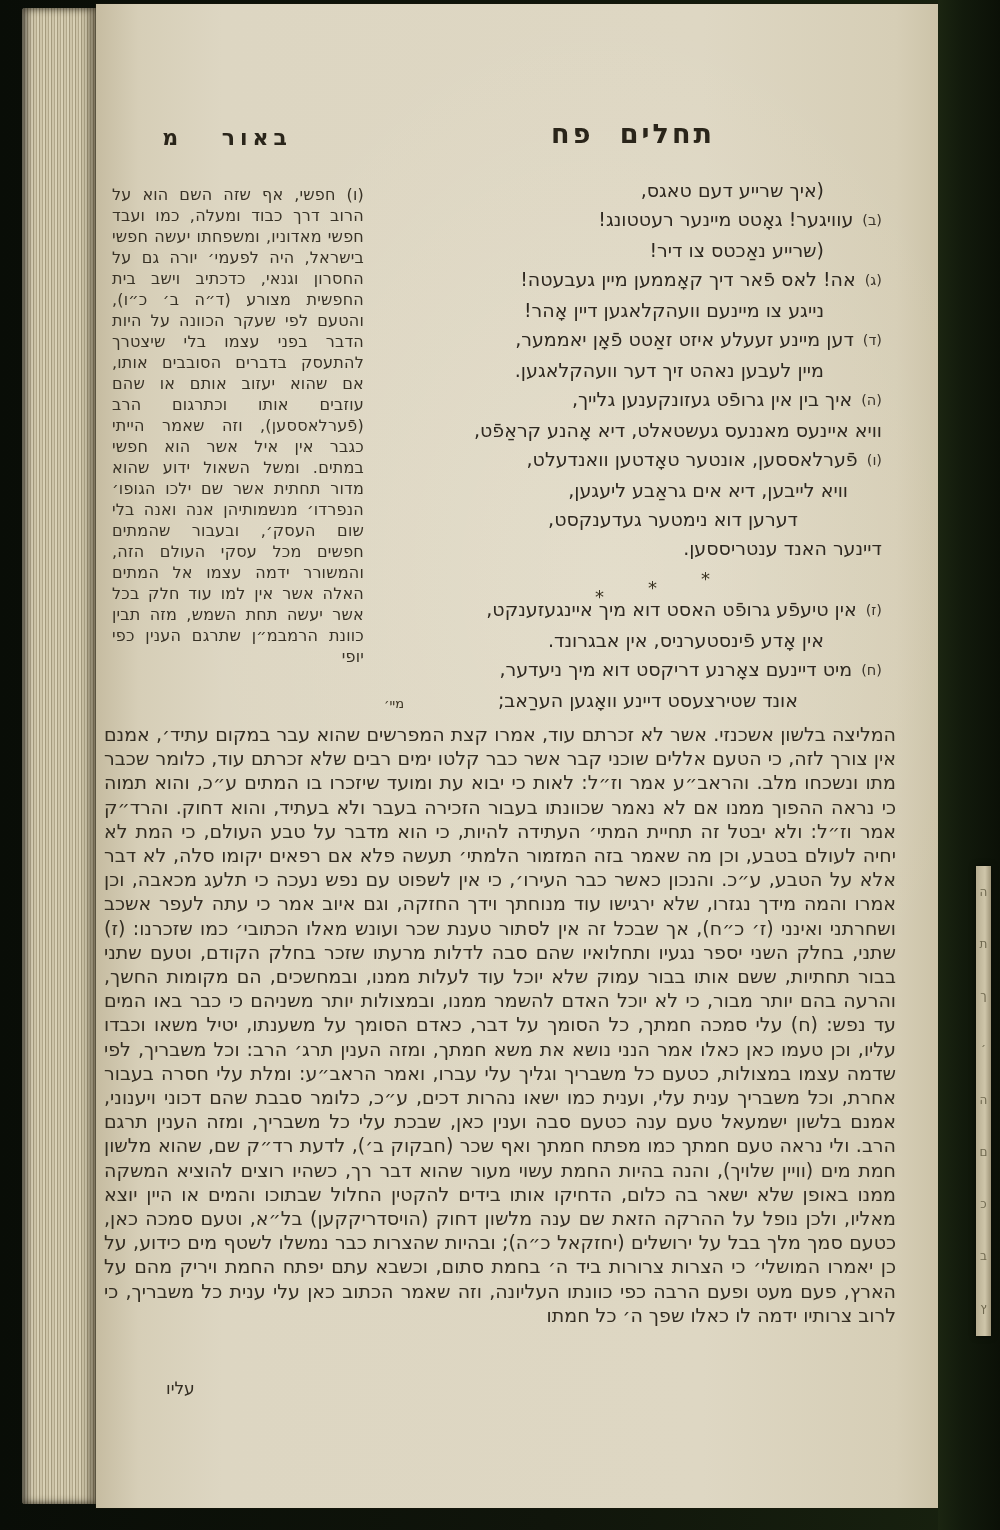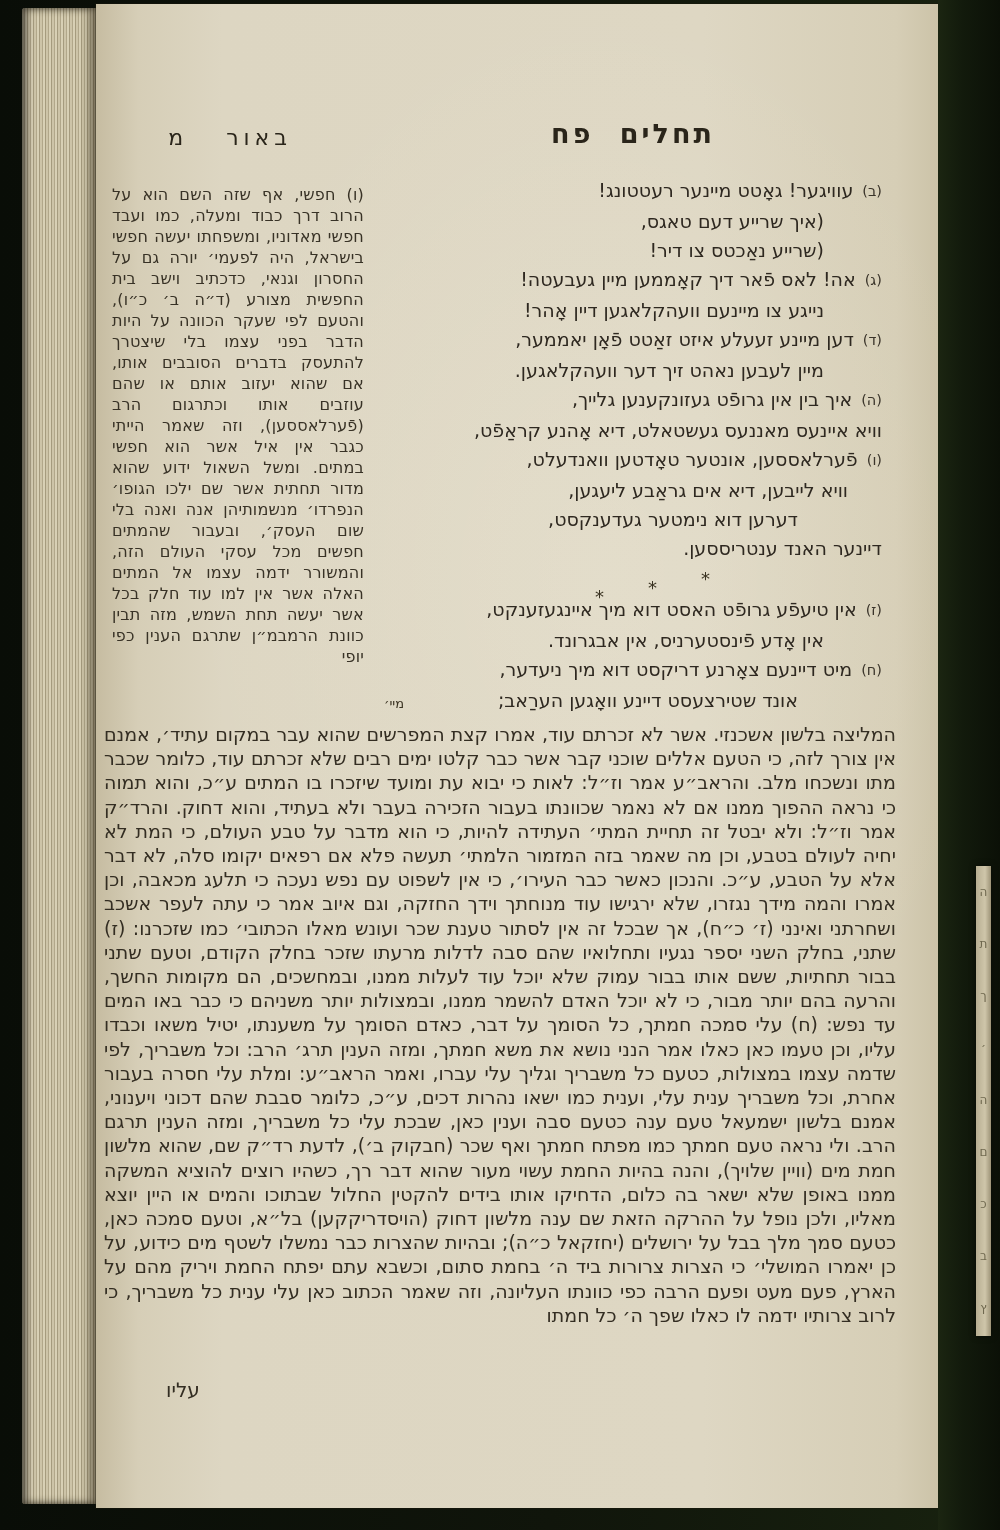--- a/index.html
+++ b/index.html
@@ -38,21 +38,21 @@
     color: #6f684f; text-align: center; }
 
   
   .header-right {
     position: absolute; top: 114px; left: 432px; width: 210px; text-align: center;
     direction: rtl; font-size: 27px; font-weight: bold; color: #2a251a;
     letter-spacing: 3px; word-spacing: 14px;
   }
   .header-left {
     position: absolute; top: 121px; left: 66px; width: 130px; text-align: right;
-    direction: rtl; font-size: 22px; font-weight: normal; color: #2a251a;
+    direction: rtl; font-size: 22px; font-weight: bold; color: #2a251a;
     letter-spacing: 5px; word-spacing: 26px;
   }
 
   
   .translation {
     position: absolute; top: 172px; right: 56px; width: 505px;
     direction: rtl; text-align: right; color: #2e2820;
     font-size: 19px; line-height: 29px;
   }
   .tline { white-space: nowrap; }
@@ -80,39 +80,39 @@
   }
 
   
   .main-commentary {
     position: absolute; top: 718px; left: 8px; width: 792px; height: 660px;
     overflow: hidden; direction: rtl; text-align: justify;
     font-size: 19px; line-height: 24.2px; color: #332d22;
   }
   .catchword {
     position: absolute; top: 1374px; left: 70px; direction: rtl;
-    font-size: 20px; color: #332d22;
+    font-size: 17px; color: #332d22;
   }
 </style>
 </head>
 <body>
 
 <div class="scene">
 
   <div class="page-edges"></div>
 
   <div class="page">
 
     <div class="header-right">תחלים פח</div>
 
     <div class="header-left">באור מ</div>
 
     <div class="translation">
+        <div class="tline ind-2"><span>(איך שרייע דעם טאגס,</span></div>
         <div class="tline ind-0"><span class="vnum">(ב)</span><span>עוויגער! גאָטט מיינער רעטטונג!</span></div>
-        <div class="tline ind-2"><span>(איך שרייע דעם טאגס,</span></div>
         <div class="tline ind-2"><span>(שרייע נאַכטס צו דיר!</span></div>
         <div class="tline ind-0"><span class="vnum">(ג)</span><span>אה! לאס פֿאר דיך קאָממען מיין געבעטה!</span></div>
         <div class="tline ind-2"><span>נייגע צו מיינעם וועהקלאגען דיין אָהר!</span></div>
         <div class="tline ind-0"><span class="vnum">(ד)</span><span>דען מיינע זעעלע איזט זאַטט פֿאָן יאממער,</span></div>
         <div class="tline ind-2"><span>מיין לעבען נאהט זיך דער וועהקלאגען.</span></div>
         <div class="tline ind-0"><span class="vnum">(ה)</span><span>איך בין אין גרופֿט געזונקענען גלייך,</span></div>
         <div class="tline ind-0"><span>וויא איינעס מאננעס געשטאלט, דיא אָהנע קראַפֿט,</span></div>
         <div class="tline ind-0"><span class="vnum">(ו)</span><span>פֿערלאססען, אונטער טאָדטען וואנדעלט,</span></div>
         <div class="tline ind-1"><span>וויא לייבען, דיא אים גראַבע ליעגען,</span></div>
         <div class="tline ind-3"><span>דערען דוא נימטער געדענקסט,</span></div>

